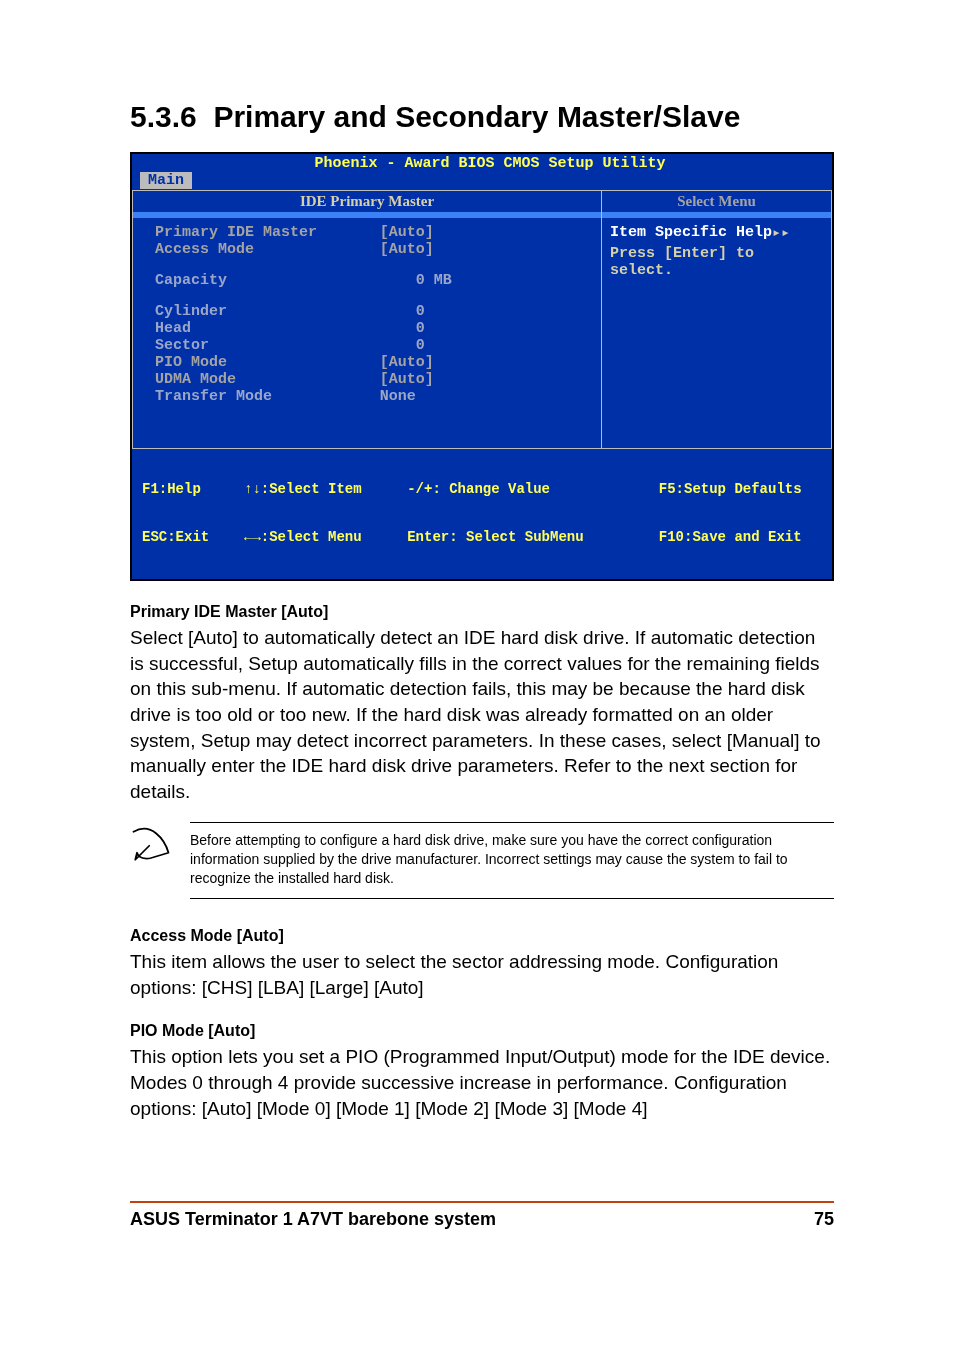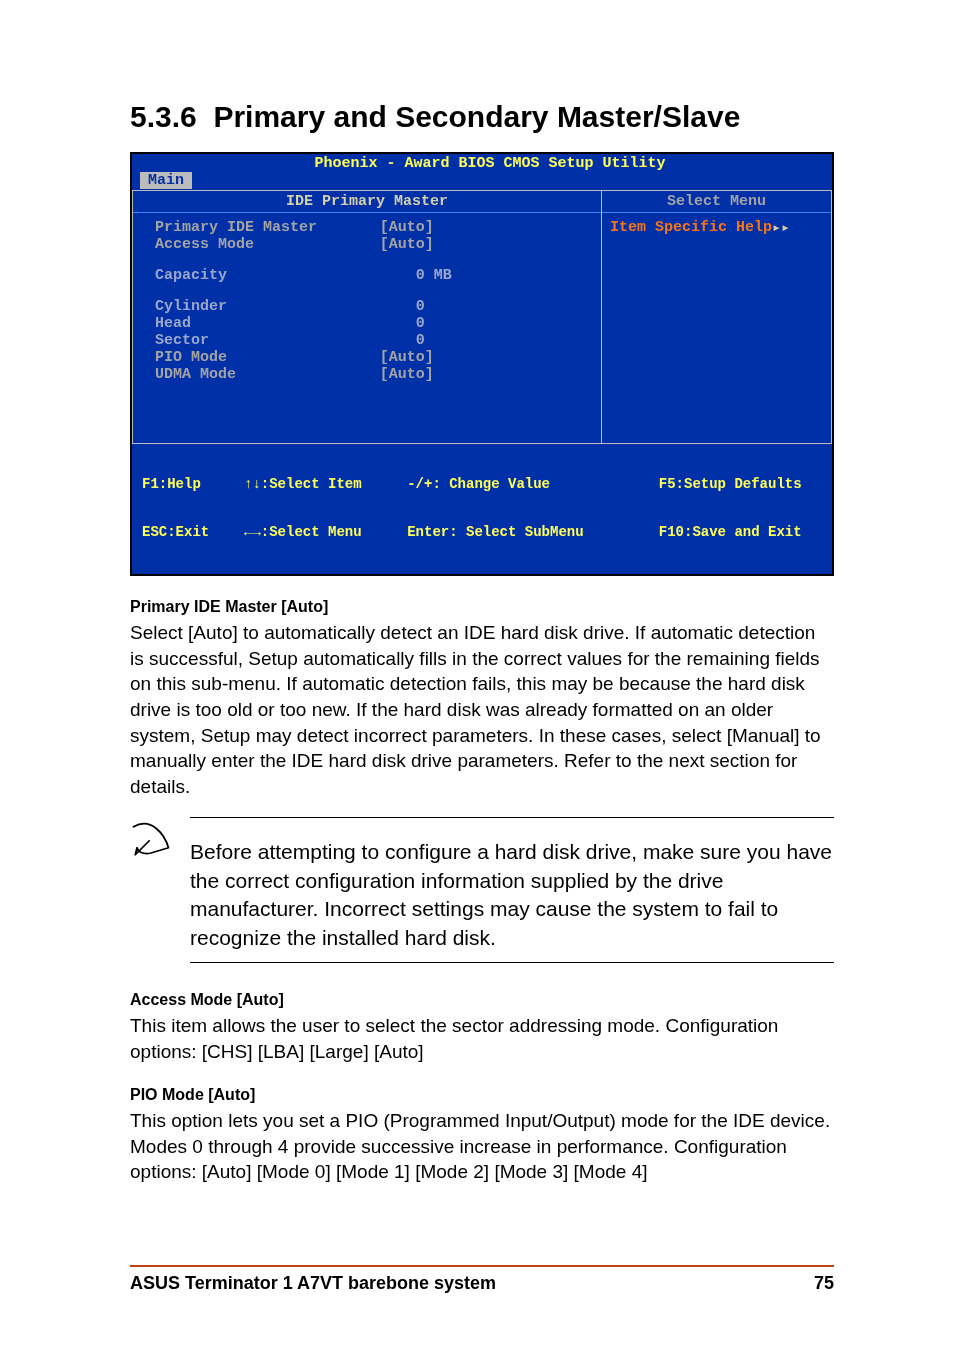--- a/index.html
+++ b/index.html
@@ -54,40 +54,41 @@
     border-right: none;
   }
   .bios-right {
     flex: 1;
     border: 1px solid #bcbcbc;
   }
   .bios-col-header {
     text-align: center;
     color: #d6d0a8;
     padding: 2px 0;
-    border-bottom: 1px solid #3b82f6;
+    border-bottom: 6px solid #3b82f6;
+    font-family: Liberation Serif, serif;
   }
   .bios-right .bios-col-header {
     color: #a3a3a3;
   }
   .bios-body-left {
     padding: 6px 14px 26px 22px;
     min-height: 230px;
   }
   .bios-body-right {
     padding: 4px 8px 8px 8px;
     color: #d6d0a8;
   }
   .bios-row { display: flex; }
   .bios-row .k { flex: 0 0 52%; white-space: pre; }
   .bios-row .v { flex: 1; white-space: pre; }
   .bios-row.white .k, .bios-row.white .v { color: #a3a3a3; }
   .bios-row.grey .k, .bios-row.grey .v { color: #9aa6c8; }
   .bios-spacer { height: 14px; }
-  .bios-help-title { color: #f97316; }
+  .bios-help-title { color: #ffffff; }
   .arrows { display:inline-block; transform: translateY(1px); }
   .bios-footer {
     background: #0030a8;
     color: #ffff55;
     display: flex;
     padding: 0 10px 2px 10px;
     font-size: 14px;
     column-gap: 0;
   }
   .bios-footer .col { white-space: pre; }
@@ -118,23 +119,22 @@
     padding-top: 4px;
   }
   .note-icon svg { width: 42px; height: 36px; }
   .note-text-wrap {
     flex: 1;
     border-top: 1px solid #000;
     border-bottom: 1px solid #000;
     padding: 8px 0 10px 0;
   }
   .note-text {
-    font-size: 21px;
+    font-size: 14px;
     line-height: 1.35;
-    margin-top: 12px;
   }
   .footer {
     margin-top: 80px;
     border-top: 2px solid #c2410c;
     padding-top: 6px;
     display: flex;
     justify-content: space-between;
     font-weight: bold;
     font-size: 18px;
   }
@@ -182,26 +182,31 @@
             <span class="v">    0</span>
           </div>
           <div class="bios-row white">
             <span class="k">PIO Mode</span>
             <span class="v">[Auto]</span>
           </div>
           <div class="bios-row white">
             <span class="k">UDMA Mode</span>
             <span class="v">[Auto]</span>
           </div>
+          <div class="bios-row grey">
+            <span class="k">Transfer Mode</span>
+            <span class="v">None</span>
+          </div>
         </div>
     </div>
     <div class="bios-right">
       <div class="bios-col-header">Select Menu</div>
       <div class="bios-body-right">
         <div><span class="bios-help-title">Item Specific Help</span><span class="arrows">▸▸</span></div>
+        <div style="margin-top:4px;">Press [Enter] to select.</div>
       </div>
     </div>
   </div>
   <div class="bios-footer">
     <div class="col c1">
       <div>F1:Help</div>
       <div>ESC:Exit</div>
     </div>
     <div class="col c2">
       <div>↑↓:Select Item</div>

